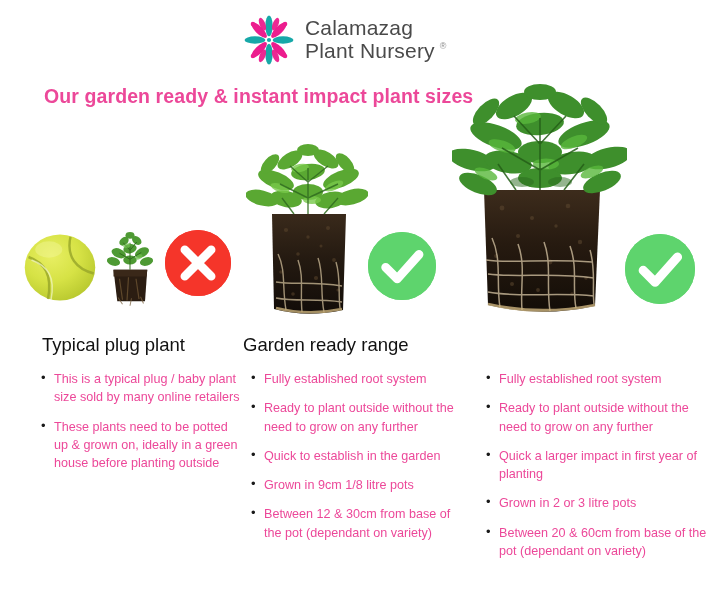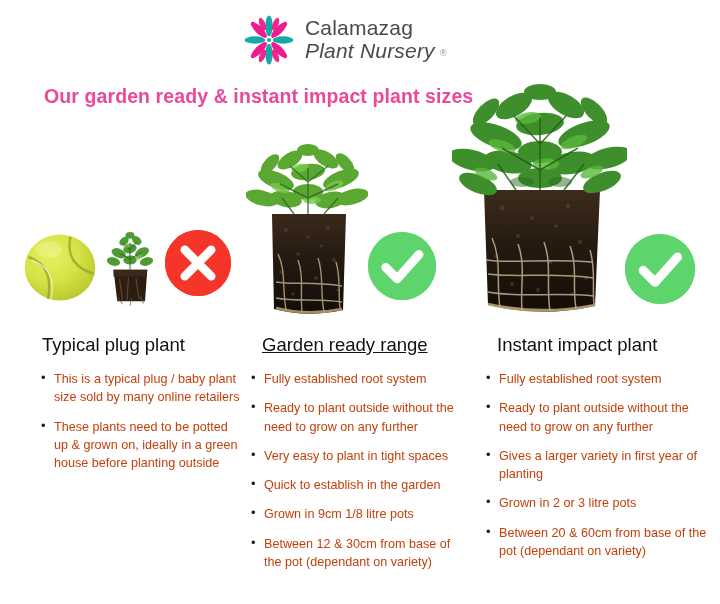--- a/index.html
+++ b/index.html
@@ -12,43 +12,43 @@
   }
   .page { position: relative; width: 720px; height: 523px; background: #fff; }
 
   
   .brand { position: absolute; left: 243px; top: 14px; display: flex; align-items: center; gap: 10px; }
   .brand-mark { width: 52px; height: 52px; flex: 0 0 52px; }
   .brand-text { display: flex; flex-direction: column; line-height: 1.08; }
   .brand-line1, .brand-line2 {
     font-size: 21px; color: #4a4a4a; letter-spacing: .2px; font-weight: 400;
   }
-  .brand-line2row { display: flex; align-items: flex-end; gap: 5px; font-style: italic; }
+  .brand-line2row { display: flex; align-items: center; gap: 5px; }
   .brand-reg { font-size: 9px; color: #8c8c8c; position: relative; top: -4px; }
 
   
   .title {
     position: absolute; left: 44px; top: 85px;
     font-size: 19.5px; font-weight: bold; color: #ec4899; letter-spacing: .1px;
   }
 
   .heading {
     position: absolute; font-size: 18.5px; color: #111; font-weight: 400; white-space: nowrap;
   }
   .h1 { left: 42px; top: 334px; }
-  .h2 { left: 262px; top: 334px; text-decoration: underline; }
+  .h2 { left: 243px; top: 334px; }
   .h3 { left: 497px; top: 334px; }
 
   ul.bullets { position: absolute; list-style: none; }
   ul.b1 { left: 40px; top: 370px; width: 200px; }
   ul.b2 { left: 250px; top: 370px; width: 215px; }
   ul.b3 { left: 485px; top: 370px; width: 225px; }
   ul.bullets li {
     position: relative; padding-left: 14px; margin-bottom: 11px;
-    font-size: 12.6px; line-height: 1.45; color: #c2410c;
+    font-size: 12.6px; line-height: 1.45; color: #ec4899;
   }
   ul.bullets li::before {
     content: "\2022"; position: absolute; left: 1px; top: -1px;
     font-size: 13px; color: #1a1a1a;
   }
 
   
   .badge { position: absolute; border-radius: 50%; }
   .badge-x { left: 165px; top: 230px; width: 66px; height: 66px; background: #f5352a; }
   .badge-check-2 { left: 368px; top: 232px; width: 68px; height: 68px; background: #5ed46d; }
@@ -314,37 +314,35 @@
 
   <div class="badge badge-check-3">
     <svg viewBox="0 0 100 100" aria-hidden="true">
       <circle cx="50" cy="50" r="50" fill="#5ed46d"></circle>
       <path d="M26 52 L43 69 L75 33" stroke="#ffffff" stroke-width="13" fill="none" stroke-linecap="round" stroke-linejoin="round"></path>
     </svg>
   </div>
 
   <div class="heading h1">Typical plug plant</div>
   <div class="heading h2">Garden ready range</div>
-  <div class="heading h3">Instant impact plant</div>
 
   <ul class="bullets b1">
     <li>This is a typical plug / baby plant size sold by many online retailers</li>
     <li>These plants need to be potted up &amp; grown on, ideally in a green house before planting outside</li>
   </ul>
 
   <ul class="bullets b2">
     <li>Fully established root system</li>
     <li>Ready to plant outside without the need to grow on any further</li>
-    <li>Very easy to plant in tight spaces</li>
     <li>Quick to establish in the garden</li>
     <li>Grown in 9cm 1/8 litre pots</li>
     <li>Between 12 &amp; 30cm from base of the pot (dependant on variety)</li>
   </ul>
 
   <ul class="bullets b3">
     <li>Fully established root system</li>
     <li>Ready to plant outside without the need to grow on any further</li>
-    <li>Gives a larger variety in first year of planting</li>
+    <li>Quick a larger impact in first year of planting</li>
     <li>Grown in 2 or 3 litre pots</li>
     <li>Between 20 &amp; 60cm from base of the pot (dependant on variety)</li>
   </ul>
 
 </div>
 
 </body></html>

